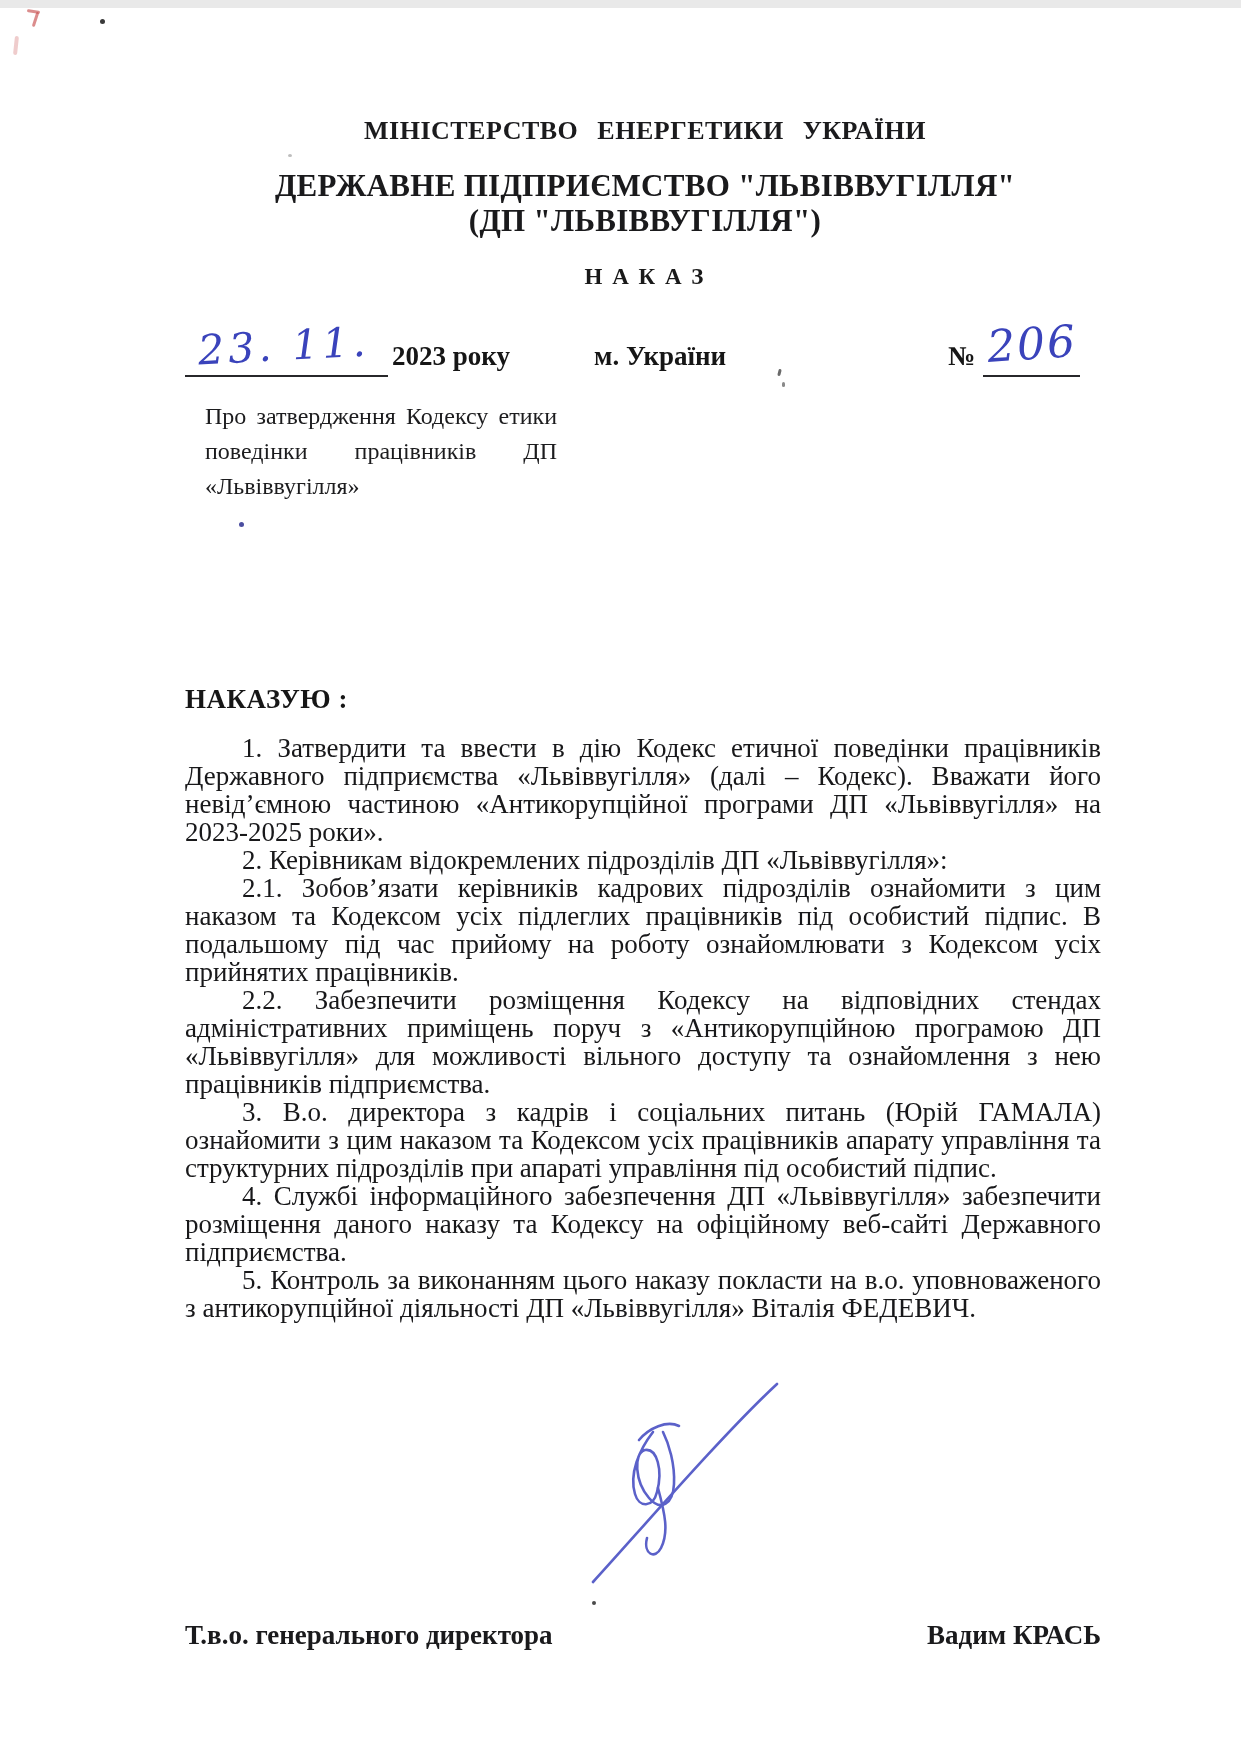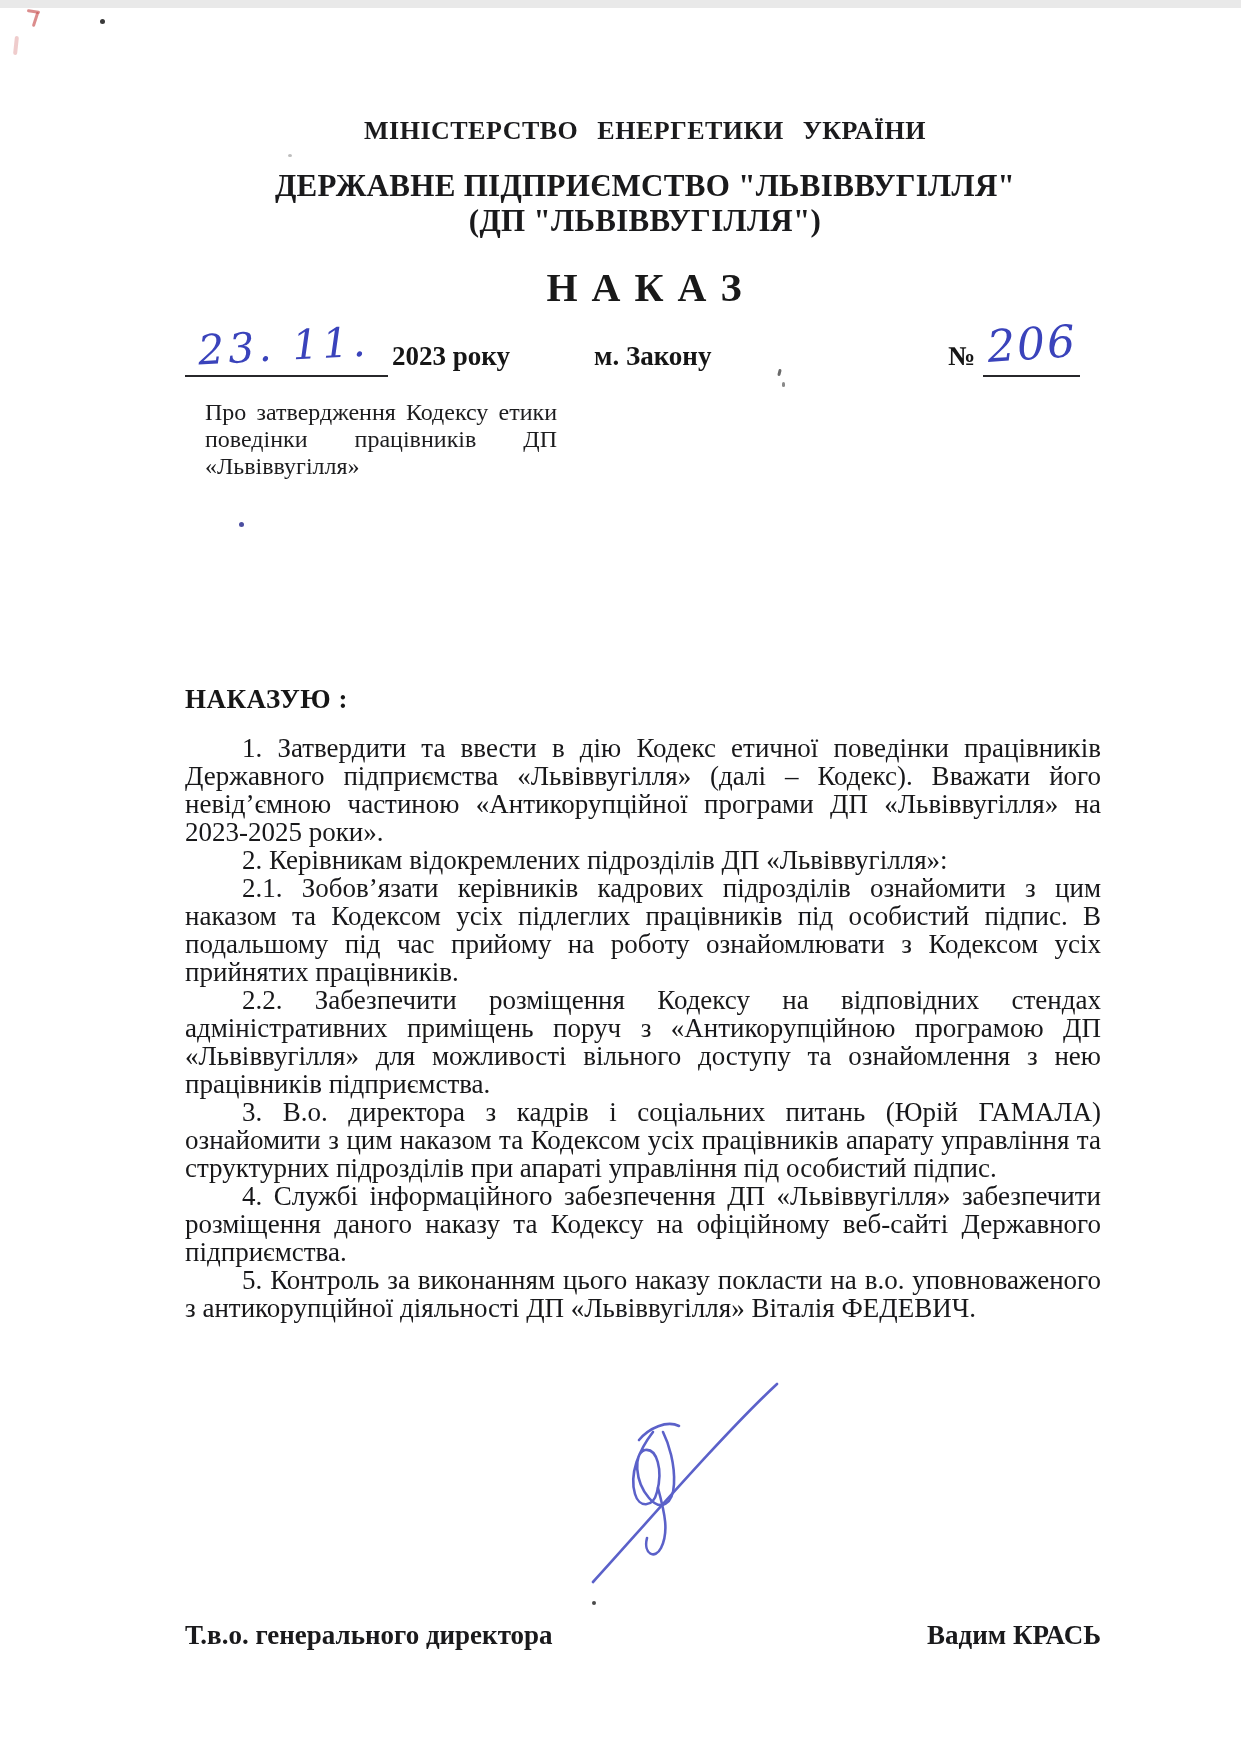--- a/index.html
+++ b/index.html
@@ -9,34 +9,34 @@
     margin:8px auto;
     background:#ffffff;
     overflow:hidden;
     font-family:"Liberation Serif","DejaVu Serif",serif;
     color:#161616;
   }
   
   .header{position:absolute;left:185px;top:108px;width:920px;text-align:center;}
   .ministry{font-size:26px;font-weight:bold;letter-spacing:.5px;word-spacing:12px;color:#1b1b1d;}
   .company{margin-top:22px;font-size:31px;font-weight:bold;line-height:35px;letter-spacing:.3px;color:#1a1a1c;}
-  .doctype{margin-top:26px;font-size:40px;font-weight:bold;letter-spacing:2px;color:#191919;}
+  .doctype{margin-top:26px;font-size:23px;font-weight:bold;letter-spacing:2px;color:#191919;}
   
   .hand{color:#3a43bb;font-style:italic;font-family:"DejaVu Serif",serif;}
   .hand-date{position:absolute;left:198px;top:314px;font-size:41px;letter-spacing:4px;transform:rotate(-3deg);}
   .date-underline{position:absolute;left:185px;top:367px;width:203px;height:2px;background:#27272a;}
   .date-year{position:absolute;left:392px;top:333px;font-size:27px;font-weight:bold;}
   .place{position:absolute;left:594px;top:333px;font-size:27px;font-weight:bold;}
   .num-sign{position:absolute;left:948px;top:333px;font-size:27px;font-weight:bold;}
   .num-underline{position:absolute;left:983px;top:367px;width:97px;height:2px;background:#27272a;}
   .hand-number{position:absolute;left:987px;top:310px;font-size:44px;letter-spacing:2px;transform:rotate(-4deg);}
   
   .subject{
     position:absolute;left:205px;top:391px;width:352px;
-    font-size:24px;line-height:27px;text-align:justify;color:#1c1c1e;
+    font-size:24px;line-height:35px;text-align:justify;color:#1c1c1e;
   }
   
   .intro{
     position:absolute;left:185px;top:520px;width:916px;
     font-size:27px;line-height:36px;text-align:justify;text-indent:57px;color:#18181a;
   }
   .orderword{position:absolute;left:185px;top:676px;font-size:27px;font-weight:bold;letter-spacing:.5px;}
   .items{position:absolute;left:185px;top:726px;width:916px;font-size:27px;line-height:28px;color:#18181a;}
   .para{text-align:justify;text-indent:57px;margin:0;}
   
@@ -77,21 +77,21 @@
     <div class="company">
       <div>ДЕРЖАВНЕ  ПІДПРИЄМСТВО "ЛЬВІВВУГІЛЛЯ"</div>
       <div>(ДП "ЛЬВІВВУГІЛЛЯ")</div>
     </div>
     <div class="doctype">Н А К А З</div>
   </div>
 
   <div class="hand hand-date">23. 11.</div>
   <div class="date-underline"></div>
   <div class="date-year">2023 року</div>
-  <div class="place">м. Закону</div>
+  <div class="place">м. України</div>
   <div class="num-sign">№</div>
   <div class="num-underline"></div>
   <div class="hand hand-number">206</div>
 
   <div class="subject">Про затвердження Кодексу етики поведінки працівників ДП «Львіввугілля»</div>
 
   <div class="orderword">НАКАЗУЮ :</div>
 
   <div class="items">
     <p class="para">1. Затвердити та ввести в дію Кодекс етичної поведінки працівників Державного підприємства «Львіввугілля» (далі – Кодекс). Вважати його невід’ємною частиною «Антикорупційної програми ДП «Львіввугілля» на 2023-2025 роки».</p>

